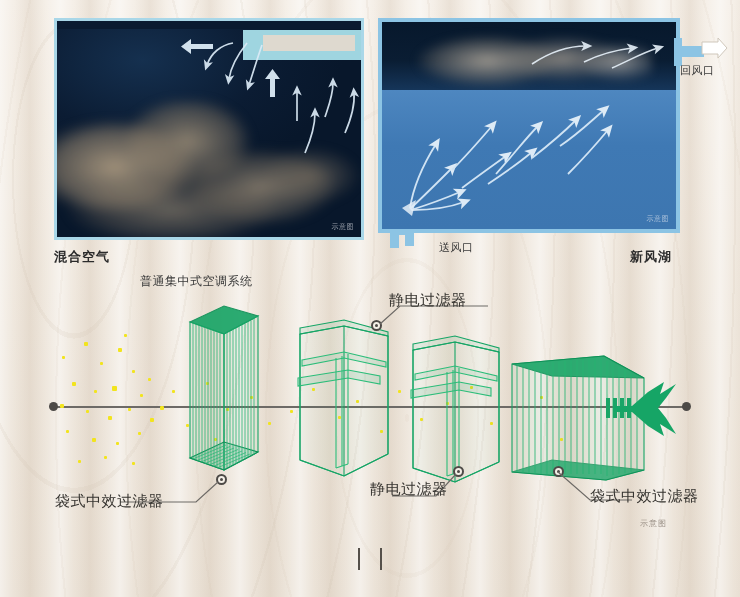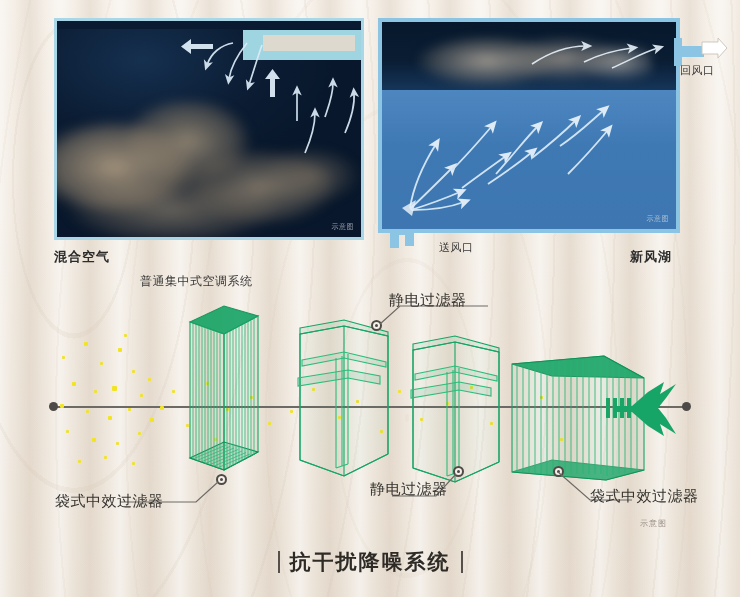--- a/index.html
+++ b/index.html
@@ -420,15 +420,15 @@
     <div class="callout-dot" style="left:553px;top:176px;"></div>
     <svg style="position:absolute;left:556px;top:180px;" width="78" height="32">
       <path d="M2,2 L34,30 L76,30" stroke="#6d6a66" stroke-width="1.2" fill="none"></path>
     </svg>
     <div class="lbl" style="left:590px;top:197px;">袋式中效过滤器</div>
 
     <div class="wm-page" style="left:640px;top:228px;">示意图</div>
   </div>
 
   <div class="title-wrap">
-    <span class="bar"></span><span class="title-text">抗干扰降噪系统</span><span class="bar"></span>
+    <span class="bar"></span><span class="bar"></span>
   </div>
 </div>
 
 </body></html>

